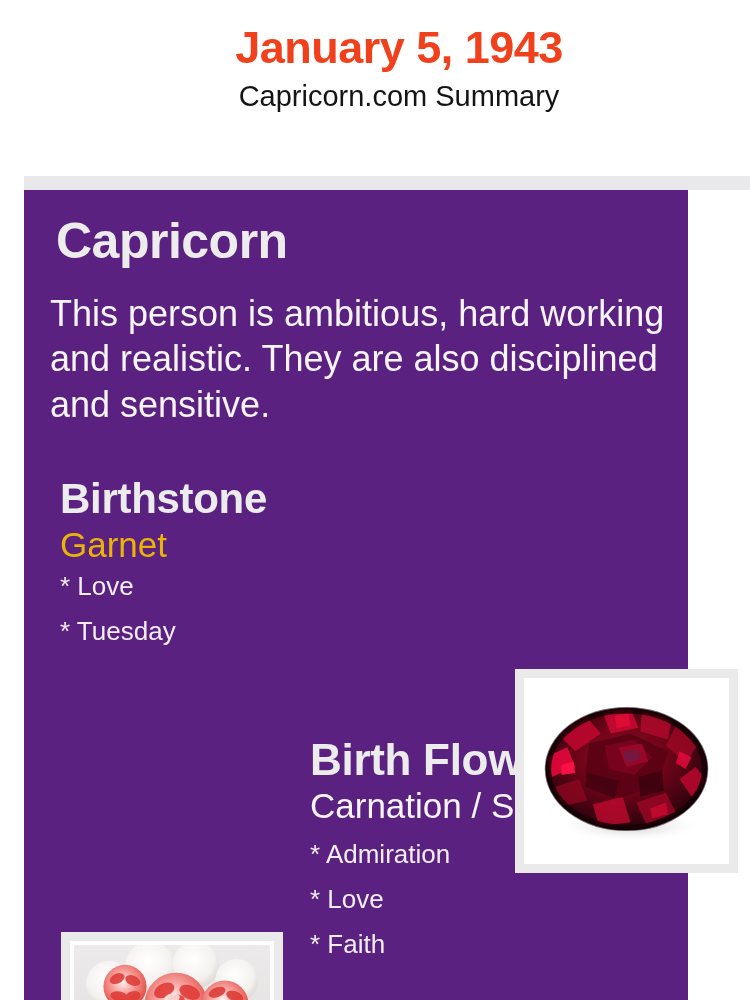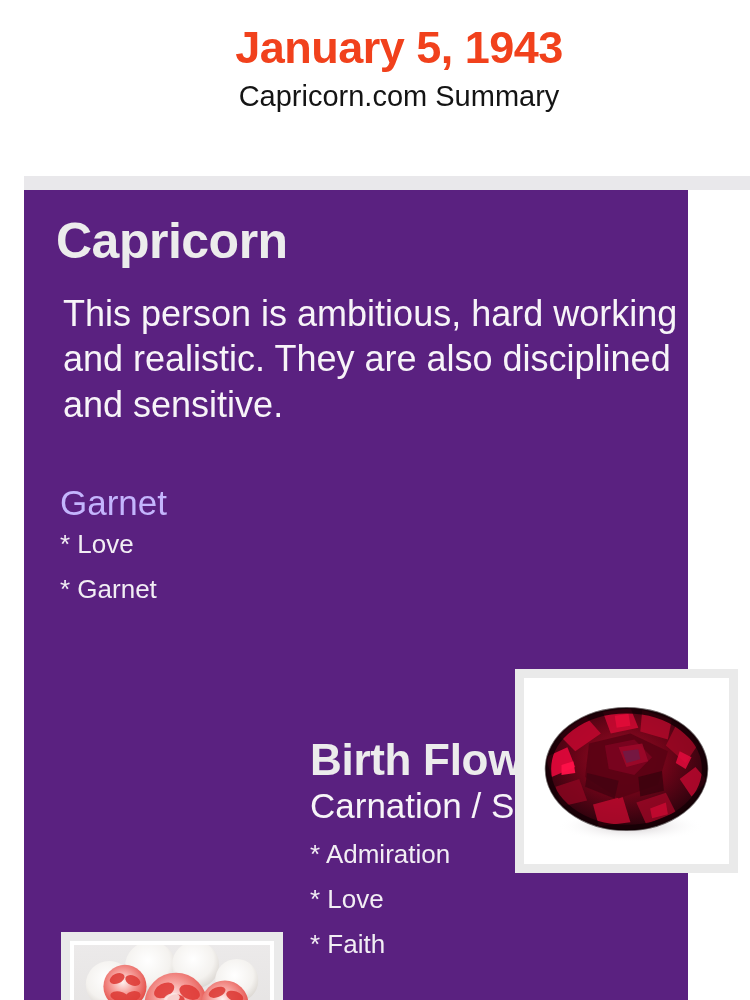--- a/index.html
+++ b/index.html
@@ -84,21 +84,21 @@
     top: 26px;
     margin: 0;
     font-size: 50px;
     font-weight: bold;
     color: #ececec;
     line-height: 1.0;
     letter-spacing: -0.5px;
   }
   .zodiac-desc {
     position: absolute;
-    left: 39px;
+    left: 26px;
     top: 101px;
     width: 620px;
     margin: 0;
     font-size: 36px;
     font-weight: normal;
     color: #f7f4f8;
     line-height: 1.26;
   }
 
   
@@ -115,21 +115,21 @@
     color: #ececec;
     line-height: 1.0;
     letter-spacing: -0.3px;
   }
   .stone-name {
     margin: 0;
     padding-top: 7px;
     padding-left: 0px;
     font-size: 35px;
     font-weight: normal;
-    color: #c4b5fd;
+    color: #eab308;
     line-height: 1.0;
   }
   .trait-list {
     list-style: none;
     margin: 0;
     padding: 0;
     padding-top: 11px;
   }
   .trait-item {
     font-size: 26px;
@@ -212,24 +212,25 @@
   </div>
 
   <div class="divider-strip"></div>
 
   <div class="purple-panel">
 
     <h2 class="zodiac-title">Capricorn</h2>
     <p class="zodiac-desc">This person is ambitious, hard working and realistic. They are also disciplined and sensitive.</p>
 
     <div class="stone-block">
+      <h3 class="stone-title">Birthstone</h3>
       <div class="stone-name">Garnet</div>
       <ul class="trait-list">
         <li class="trait-item">* Love</li>
-        <li class="trait-item">* Garnet</li>
+        <li class="trait-item">* Tuesday</li>
       </ul>
     </div>
 
     <div class="flower-block">
       <h3 class="flower-title">Birth Flower</h3>
       <div class="flower-name">Carnation / Snowdrop</div>
       <ul class="trait-list">
         <li class="trait-item">* Admiration</li>
         <li class="trait-item">* Love</li>
         <li class="trait-item">* Faith</li>

